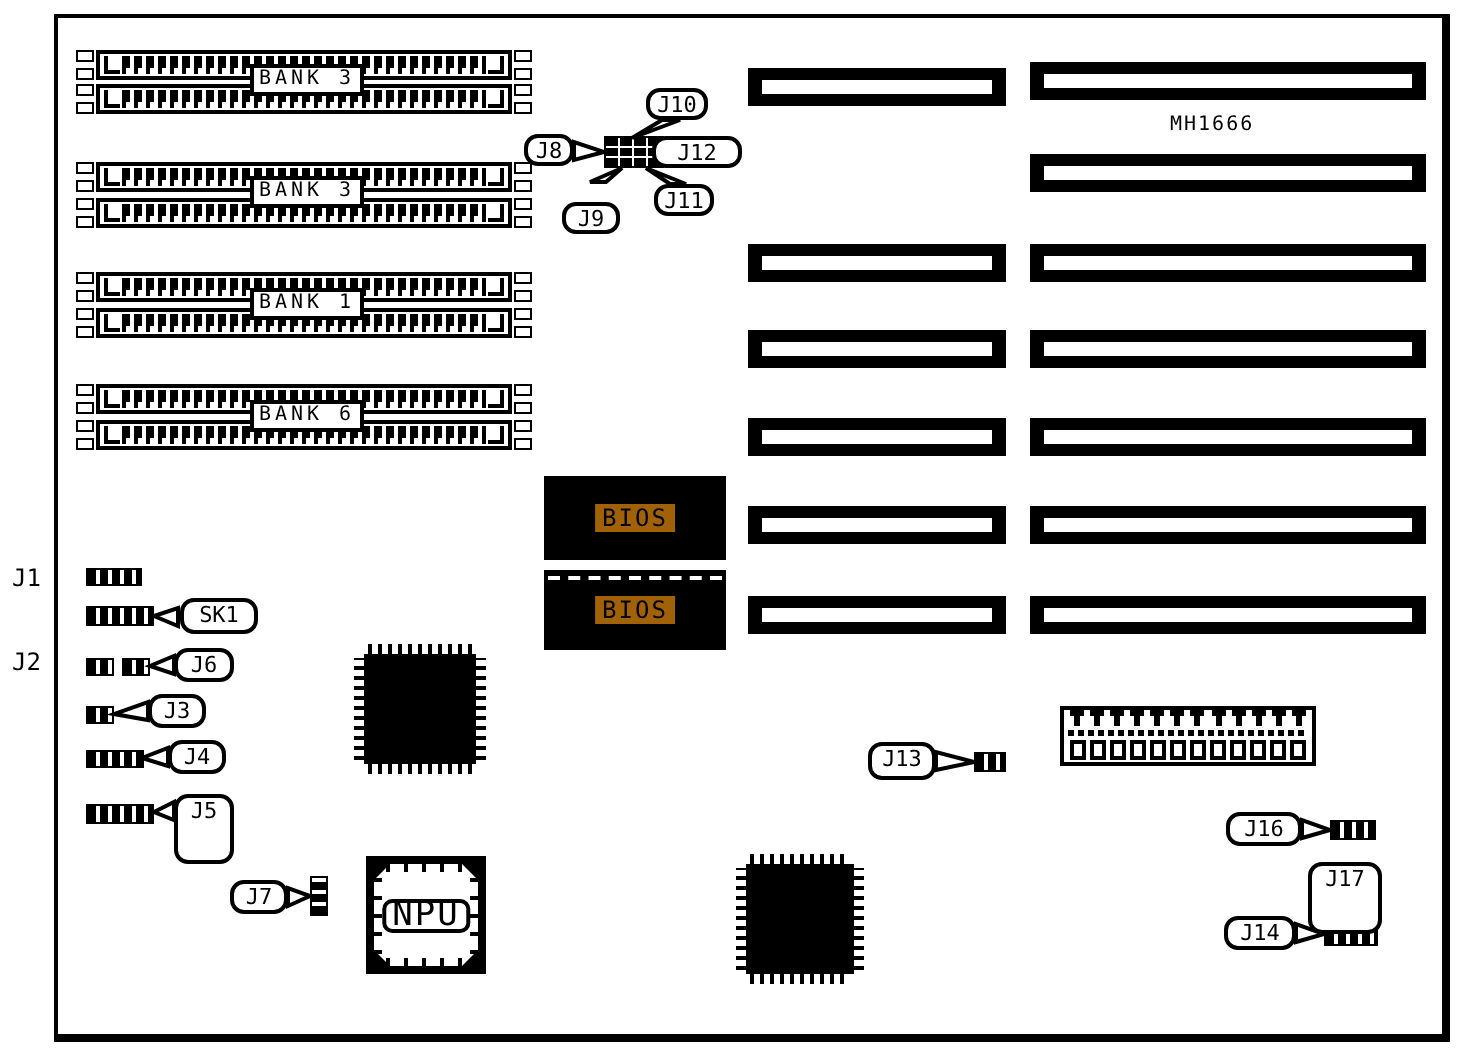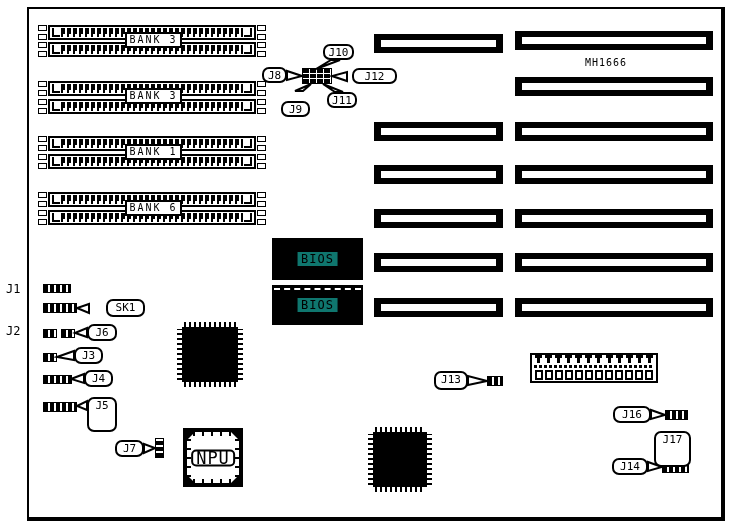--- a/index.html
+++ b/index.html
@@ -35,21 +35,21 @@
   .jump{position:absolute;box-sizing:border-box;border:1px solid #000;
         background:repeating-linear-gradient(90deg,#000 0 4px,#fff 4px 6px);z-index:4}
   .jumpv{position:absolute;box-sizing:border-box;border:1px solid #000;
         background:repeating-linear-gradient(0deg,#000 0 4px,#fff 4px 6px);z-index:4}
   .cluster{position:absolute;left:302px;top:68px;width:30px;height:16px;box-sizing:border-box;border:1px solid #000;
         background-color:#000;z-index:4;
         background-image:repeating-linear-gradient(90deg,rgba(0,0,0,0) 0 6px,#fff 6px 7px),
                          repeating-linear-gradient(0deg,rgba(0,0,0,0) 0 4px,#fff 4px 5px)}
   
   .bios{position:absolute;background:#000}
-  .bios .lbl{position:absolute;left:50%;top:50%;transform:translate(-50%,-50%);background:#0f766e;
+  .bios .lbl{position:absolute;left:50%;top:50%;transform:translate(-50%,-50%);background:#a16207;
              padding:0 4px;font-size:12px;line-height:14px;letter-spacing:1px}
   .bios .dash{position:absolute;left:2px;right:2px;top:3px;border-top:2px dashed #fff}
   
   .qfp{position:absolute}
   .qfp .body{position:absolute;left:5px;right:5px;top:5px;bottom:5px;background:#000}
   .qfp .pt,.qfp .pb{position:absolute;left:7px;right:7px;height:5px;
         background:repeating-linear-gradient(90deg,#000 0 2px,rgba(0,0,0,0) 2px 5px)}
   .qfp .pt{top:0}.qfp .pb{bottom:0}
   .qfp .pl,.qfp .pr{position:absolute;top:7px;bottom:7px;width:5px;
         background:repeating-linear-gradient(0deg,#000 0 2px,rgba(0,0,0,0) 2px 5px)}
@@ -371,24 +371,24 @@
     <polygon class="tail" points="87,401 87,410 77,406"></polygon>
     <polygon class="tail" points="144,444 144,453 155,448"></polygon>
     <polygon class="tail" points="468,376 468,385 487,381"></polygon>
     <polygon class="tail" points="651,410 651,419 665,415"></polygon>
     <polygon class="tail" points="659,436 659,445 673,441"></polygon>
     <polygon class="tail" points="648,462 648,471 662,467"></polygon>
   </svg>
 
   <div class="callout" style="left:323px;top:44px;width:31px;height:16px">J10</div>
   <div class="callout" style="left:262px;top:67px;width:25px;height:16px">J8</div>
-  <div class="callout" style="left:352px;top:68px;width:45px;height:16px">J12</div>
+  <div class="callout" style="left:326px;top:68px;width:45px;height:16px">J12</div>
   <div class="callout" style="left:281px;top:101px;width:29px;height:16px">J9</div>
   <div class="callout" style="left:327px;top:92px;width:30px;height:16px">J11</div>
-  <div class="callout" style="left:106px;top:299px;width:39px;height:18px">SK1</div>
+  <div class="callout" style="left:90px;top:299px;width:39px;height:18px">SK1</div>
   <div class="callout" style="left:87px;top:324px;width:30px;height:17px">J6</div>
   <div class="callout" style="left:74px;top:347px;width:29px;height:17px">J3</div>
   <div class="callout" style="left:84px;top:370px;width:29px;height:17px">J4</div>
   <div class="callout" style="left:87px;top:397px;width:30px;height:35px">J5</div>
   <div class="callout" style="left:115px;top:440px;width:29px;height:17px">J7</div>
   <div class="callout" style="left:434px;top:371px;width:34px;height:19px">J13</div>
   <div class="callout" style="left:613px;top:406px;width:38px;height:17px">J16</div>
   <div class="callout" style="left:654px;top:431px;width:37px;height:36px">J17</div>
   <div class="callout" style="left:612px;top:458px;width:36px;height:17px">J14</div>
 </div>

